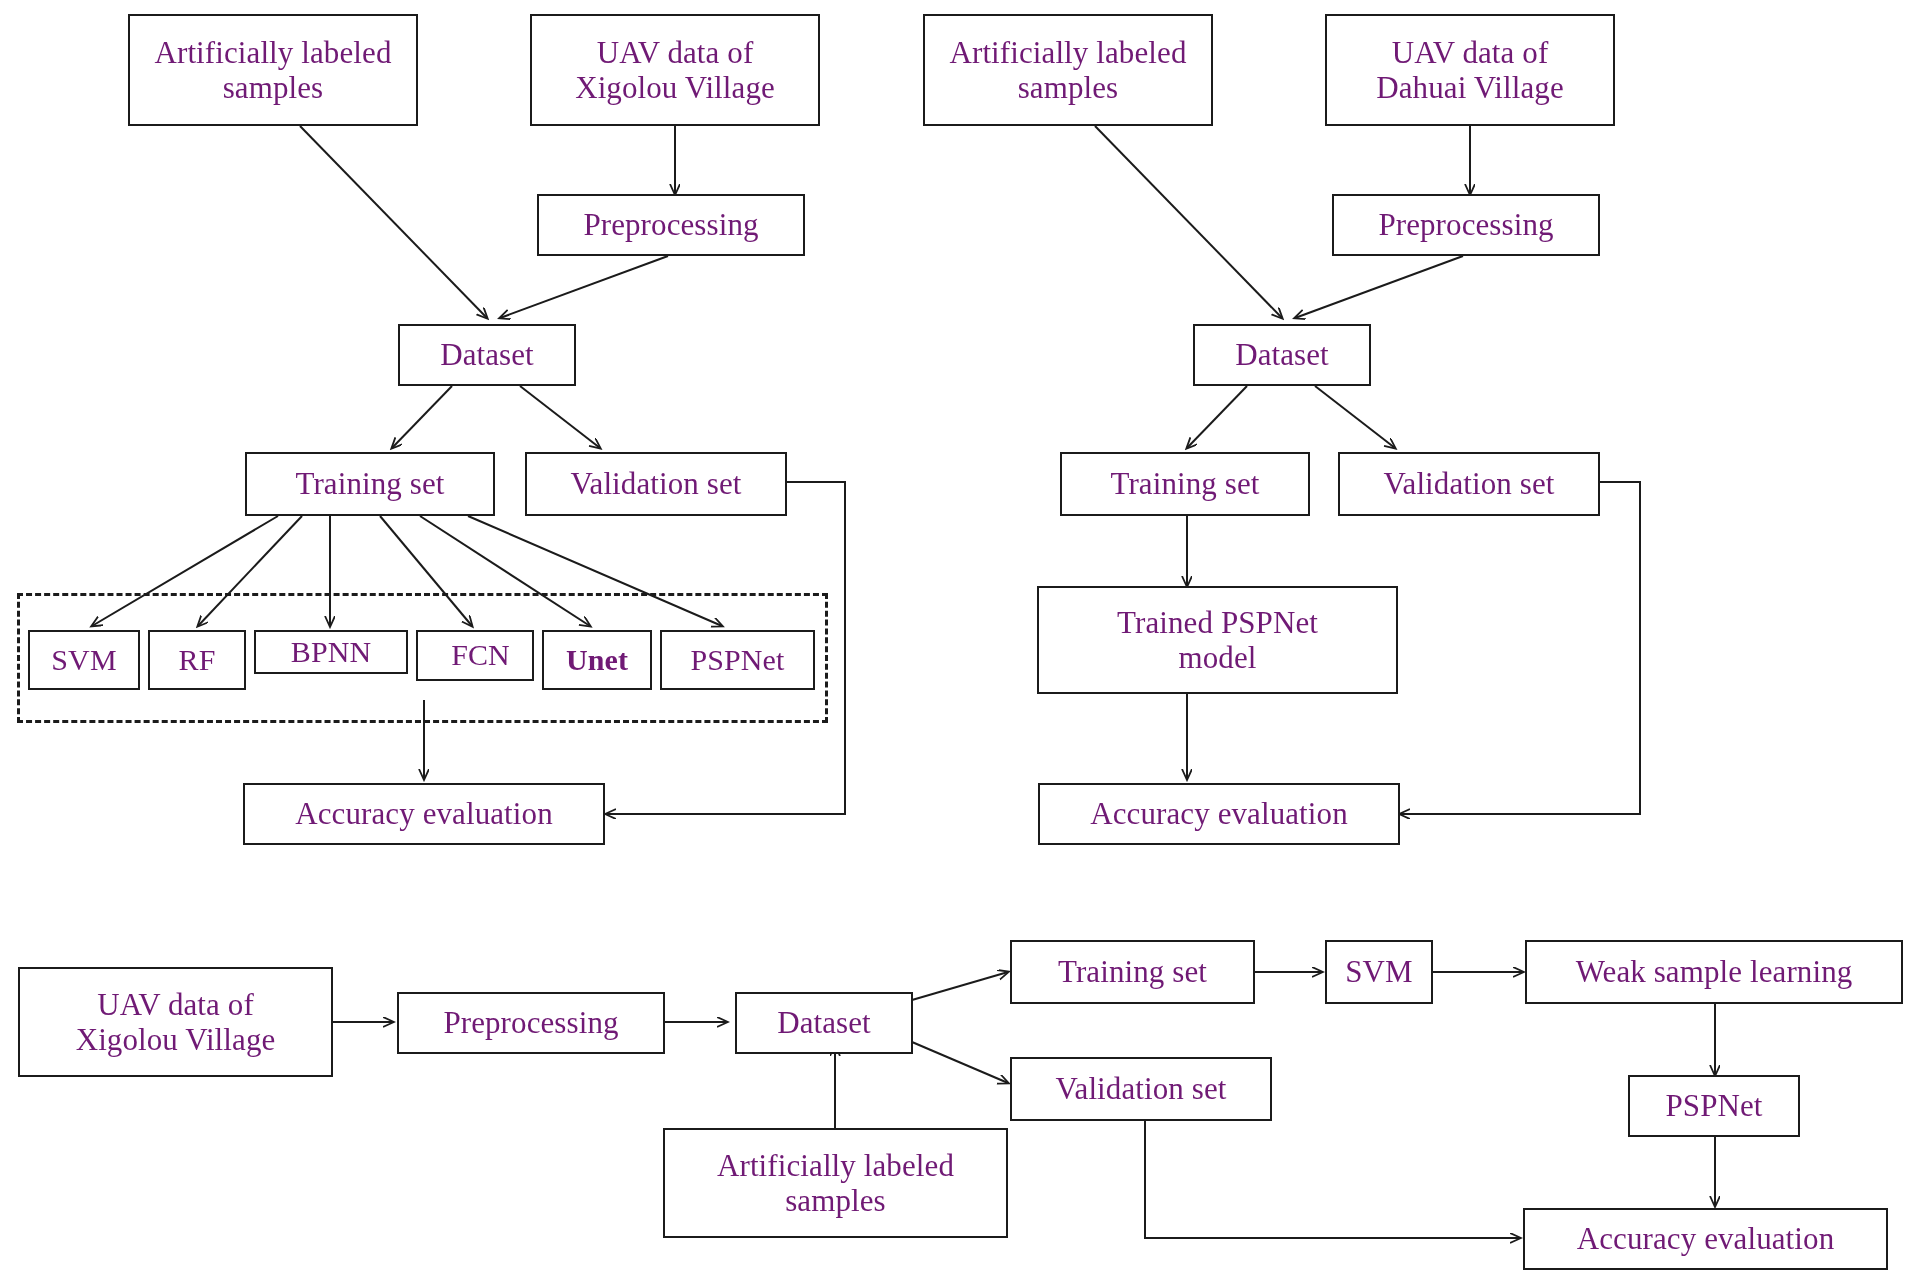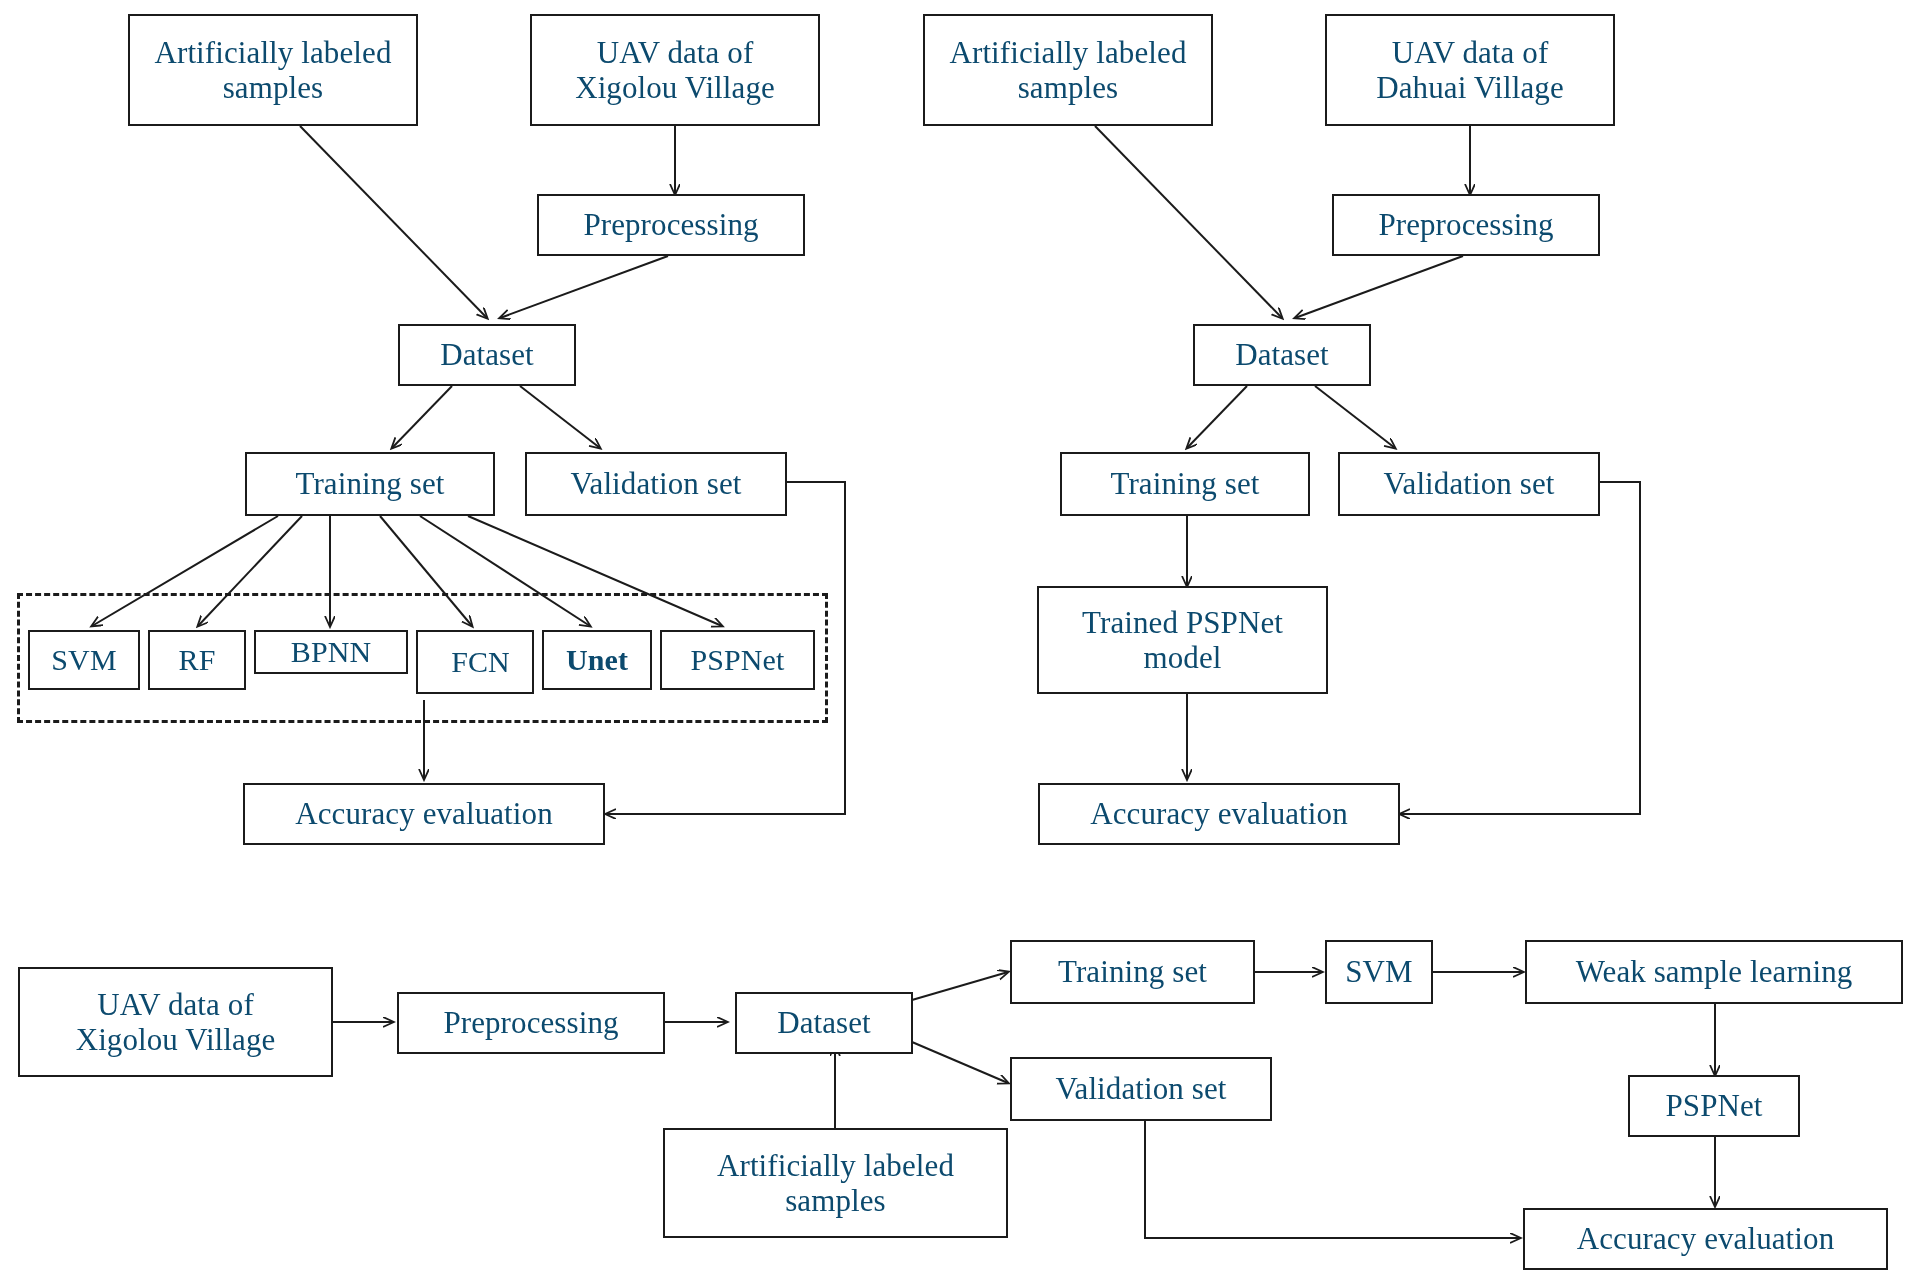--- a/index.html
+++ b/index.html
@@ -25,21 +25,21 @@
   }
   .node {
     position: absolute;
     box-sizing: border-box;
     border: 2px solid #1b1b1b;
     background: #ffffff;
     display: flex;
     align-items: center;
     justify-content: center;
     text-align: center;
-    color: #0c4a6e;
+    color: #701a75;
     font-size: 31px;
     line-height: 1.14;
     letter-spacing: 0.1px;
     padding: 2px 6px;
     white-space: pre-line;
   }
   .node.small { font-size: 30px; }
   .group-dashed {
     position: absolute;
     box-sizing: border-box;
@@ -111,21 +111,21 @@
   <div class="node" style="left:245px; top:452px; width:250px; height:64px;">Training set</div>
 
   <div class="node" style="left:525px; top:452px; width:262px; height:64px;">Validation set</div>
 
   <div class="node small" style="left:28px; top:630px; width:112px; height:60px;">SVM</div>
 
   <div class="node small" style="left:148px; top:630px; width:98px; height:60px;">RF</div>
 
   <div class="node small" style="left:254px; top:630px; width:154px; height:44px;">BPNN</div>
 
-  <div class="node small" style="left:416px; top:630px; width:118px; height:64px;padding-left:17px;">FCN</div>
+  <div class="node small" style="left:416px; top:630px; width:118px; height:51px;padding-left:17px;">FCN</div>
 
   <div class="node small" style="left:542px; top:630px; width:110px; height:60px;font-weight:bold;">Unet</div>
 
   <div class="node small" style="left:660px; top:630px; width:155px; height:60px;">PSPNet</div>
 
   <div class="node" style="left:243px; top:783px; width:362px; height:62px;">Accuracy evaluation</div>
 
   <div class="node" style="left:923px; top:14px; width:290px; height:112px;">Artificially labeled
 samples</div>
 
@@ -133,21 +133,21 @@
 Dahuai Village</div>
 
   <div class="node" style="left:1332px; top:194px; width:268px; height:62px;">Preprocessing</div>
 
   <div class="node" style="left:1193px; top:324px; width:178px; height:62px;">Dataset</div>
 
   <div class="node" style="left:1060px; top:452px; width:250px; height:64px;">Training set</div>
 
   <div class="node" style="left:1338px; top:452px; width:262px; height:64px;">Validation set</div>
 
-  <div class="node" style="left:1037px; top:586px; width:291px; height:108px;">Trained PSPNet
+  <div class="node" style="left:1037px; top:586px; width:361px; height:108px;">Trained PSPNet
 model</div>
 
   <div class="node" style="left:1038px; top:783px; width:362px; height:62px;">Accuracy evaluation</div>
 
   <div class="node" style="left:18px; top:967px; width:315px; height:110px;">UAV data of
 Xigolou Village</div>
 
   <div class="node" style="left:397px; top:992px; width:268px; height:62px;">Preprocessing</div>
 
   <div class="node" style="left:735px; top:992px; width:178px; height:62px;">Dataset</div>

